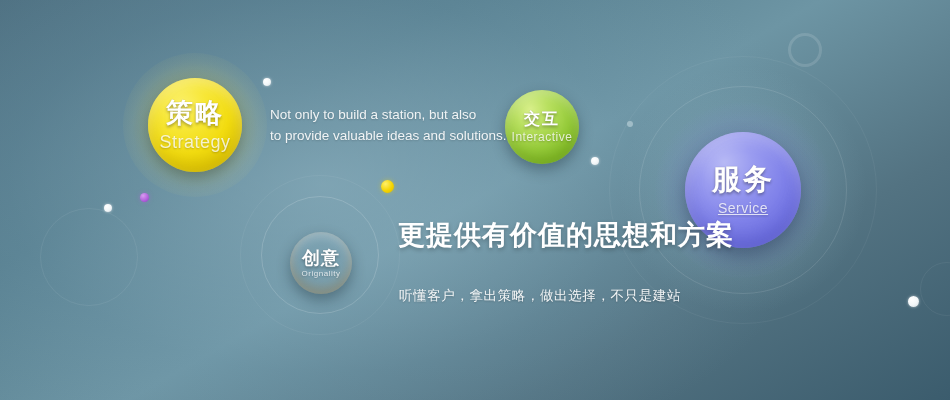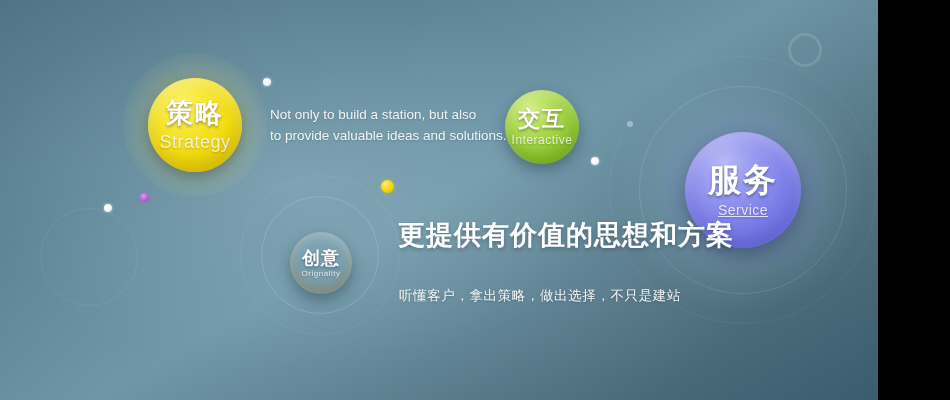--- a/index.html
+++ b/index.html
@@ -6,21 +6,21 @@
   * { margin:0; padding:0; box-sizing:border-box; }
   html, body {
     width:950px; height:400px;
     font-family:"Liberation Sans","DejaVu Sans",sans-serif;
     overflow:hidden;
     background:#000;
   }
 
   .banner {
     position:relative;
-    width:878px; height:400px;
+    width:950px; height:400px;
     overflow:hidden;
     background:
       radial-gradient(ellipse 700px 420px at 34% 46%, rgba(150,185,200,0.55) 0%, rgba(120,160,180,0.22) 45%, rgba(60,95,115,0.0) 72%),
       linear-gradient(150deg, #4d6f80 0%, #567e8e 28%, #6d95a4 50%, #537382 74%, #3b5c6d 100%);
   }
 
   
   .ring {
     position:absolute;
     border-radius:50%;
@@ -92,21 +92,21 @@
   .sphere-strategy .cn { font-size:27px; margin-bottom:6px; }
   .sphere-strategy .en { font-size:18px; }
 
   
   .sphere-interactive {
     left:505px; top:90px; width:74px; height:74px;
     background:
       radial-gradient(circle at 34% 26%, #d8ef8a 0%, #b9e060 24%, #97cc3b 55%, #7ab522 82%, #649c14 100%);
     box-shadow:0 6px 14px rgba(20,40,50,0.38), inset 0 -7px 14px rgba(90,130,10,0.30), inset 0 5px 10px rgba(255,255,255,0.30);
   }
-  .sphere-interactive .cn { font-size:22px; margin-bottom:4px; }
+  .sphere-interactive .cn { font-size:16px; margin-bottom:4px; }
   .sphere-interactive .en { font-size:12px; }
 
   
   .sphere-originality {
     left:290px; top:232px; width:62px; height:62px;
     background:
       radial-gradient(circle at 34% 26%, #ffdc7d 0%, #fbc košer 0%, #fbc445 26%, #f5a623 58%, #e8921a 84%, #d37f10 100%);
     box-shadow:0 6px 14px rgba(20,40,50,0.38), inset 0 -6px 12px rgba(160,90,0,0.28), inset 0 5px 10px rgba(255,255,255,0.28);
     align-items:center;
   }
@@ -119,21 +119,21 @@
     border-radius:50%;
     background:radial-gradient(circle, rgba(140,140,235,0.30) 0%, rgba(130,135,225,0.16) 52%, rgba(120,130,210,0.0) 72%);
     pointer-events:none;
   }
   .sphere-service {
     left:685px; top:132px; width:116px; height:116px;
     background:
       radial-gradient(circle at 34% 26%, #b7b9f5 0%, #9a9cf0 24%, #8183ea 52%, #6a6ce0 80%, #5a5cd4 100%);
     box-shadow:0 8px 18px rgba(20,40,60,0.38), inset 0 -9px 18px rgba(60,60,160,0.28), inset 0 7px 14px rgba(255,255,255,0.30);
   }
-  .sphere-service .cn { font-size:33px; margin-bottom:7px;text-align:right; }
+  .sphere-service .cn { font-size:29px; margin-bottom:7px;text-align:right; }
   .sphere-service .en { font-size:14px;text-decoration:underline; }
 
   
   .tagline-en {
     position:absolute;
     left:270px; top:105px;
     width:240px;
     color:rgba(255,255,255,0.90);
     font-size:13.5px;
     line-height:1.52;

